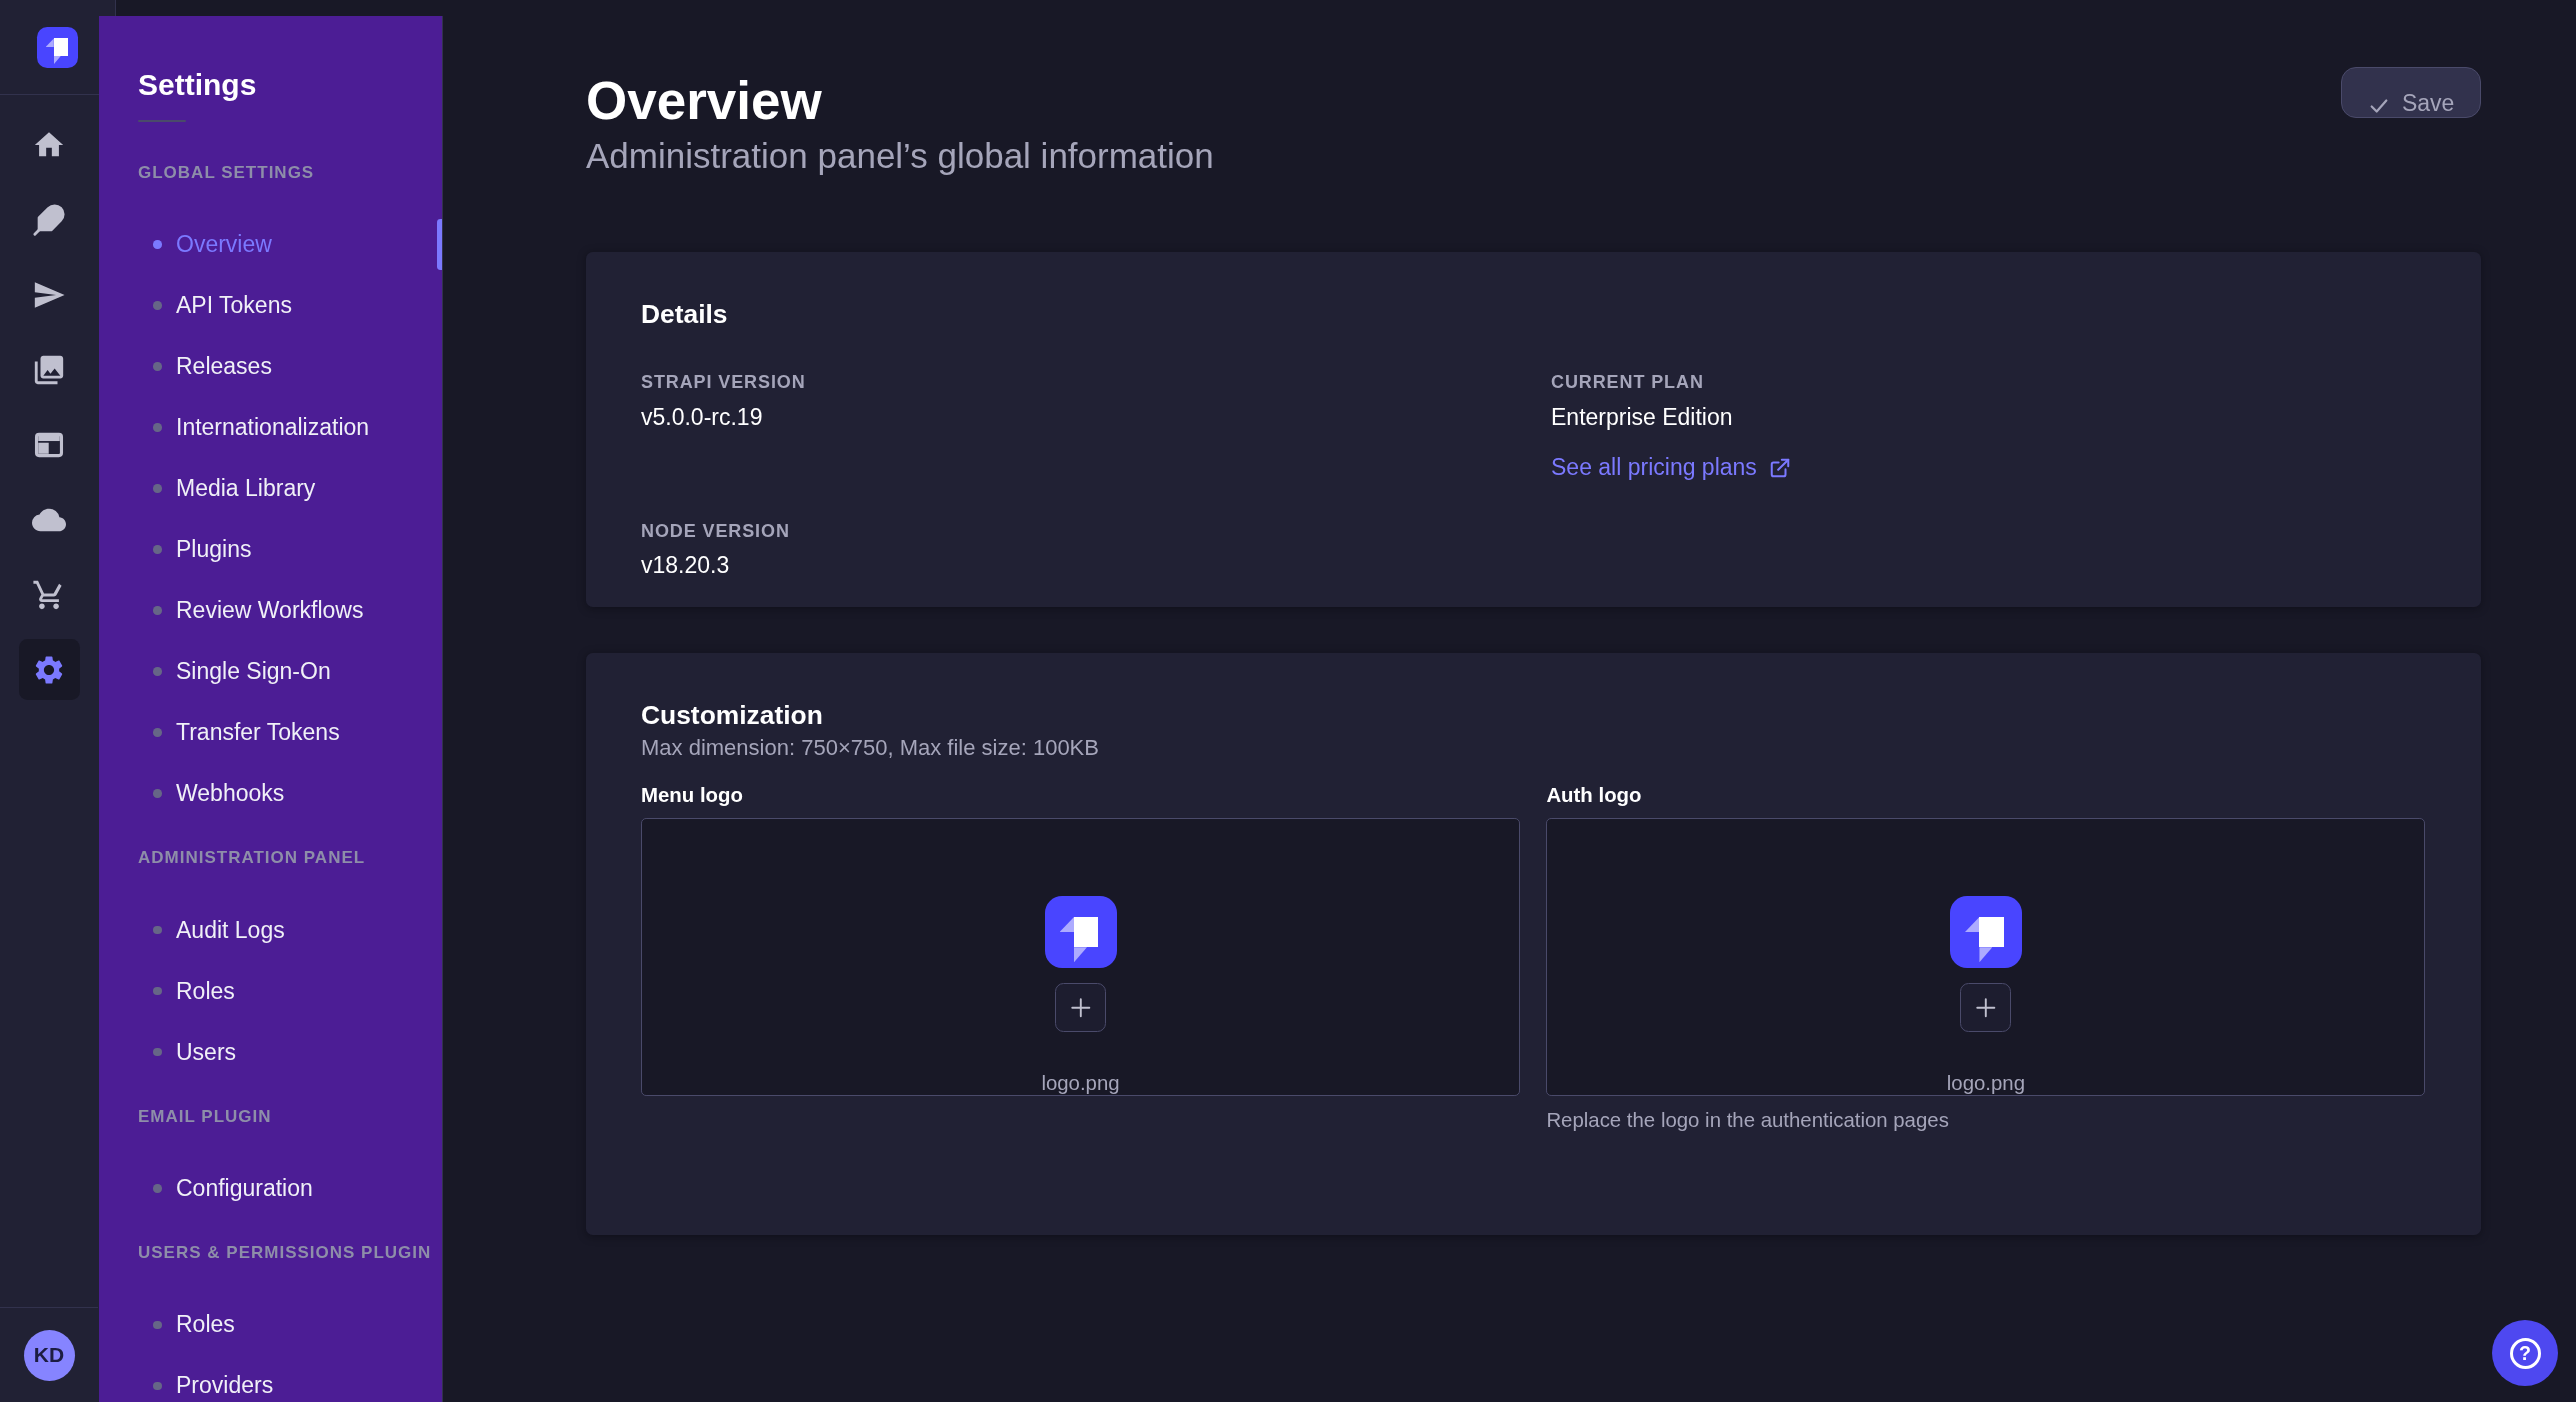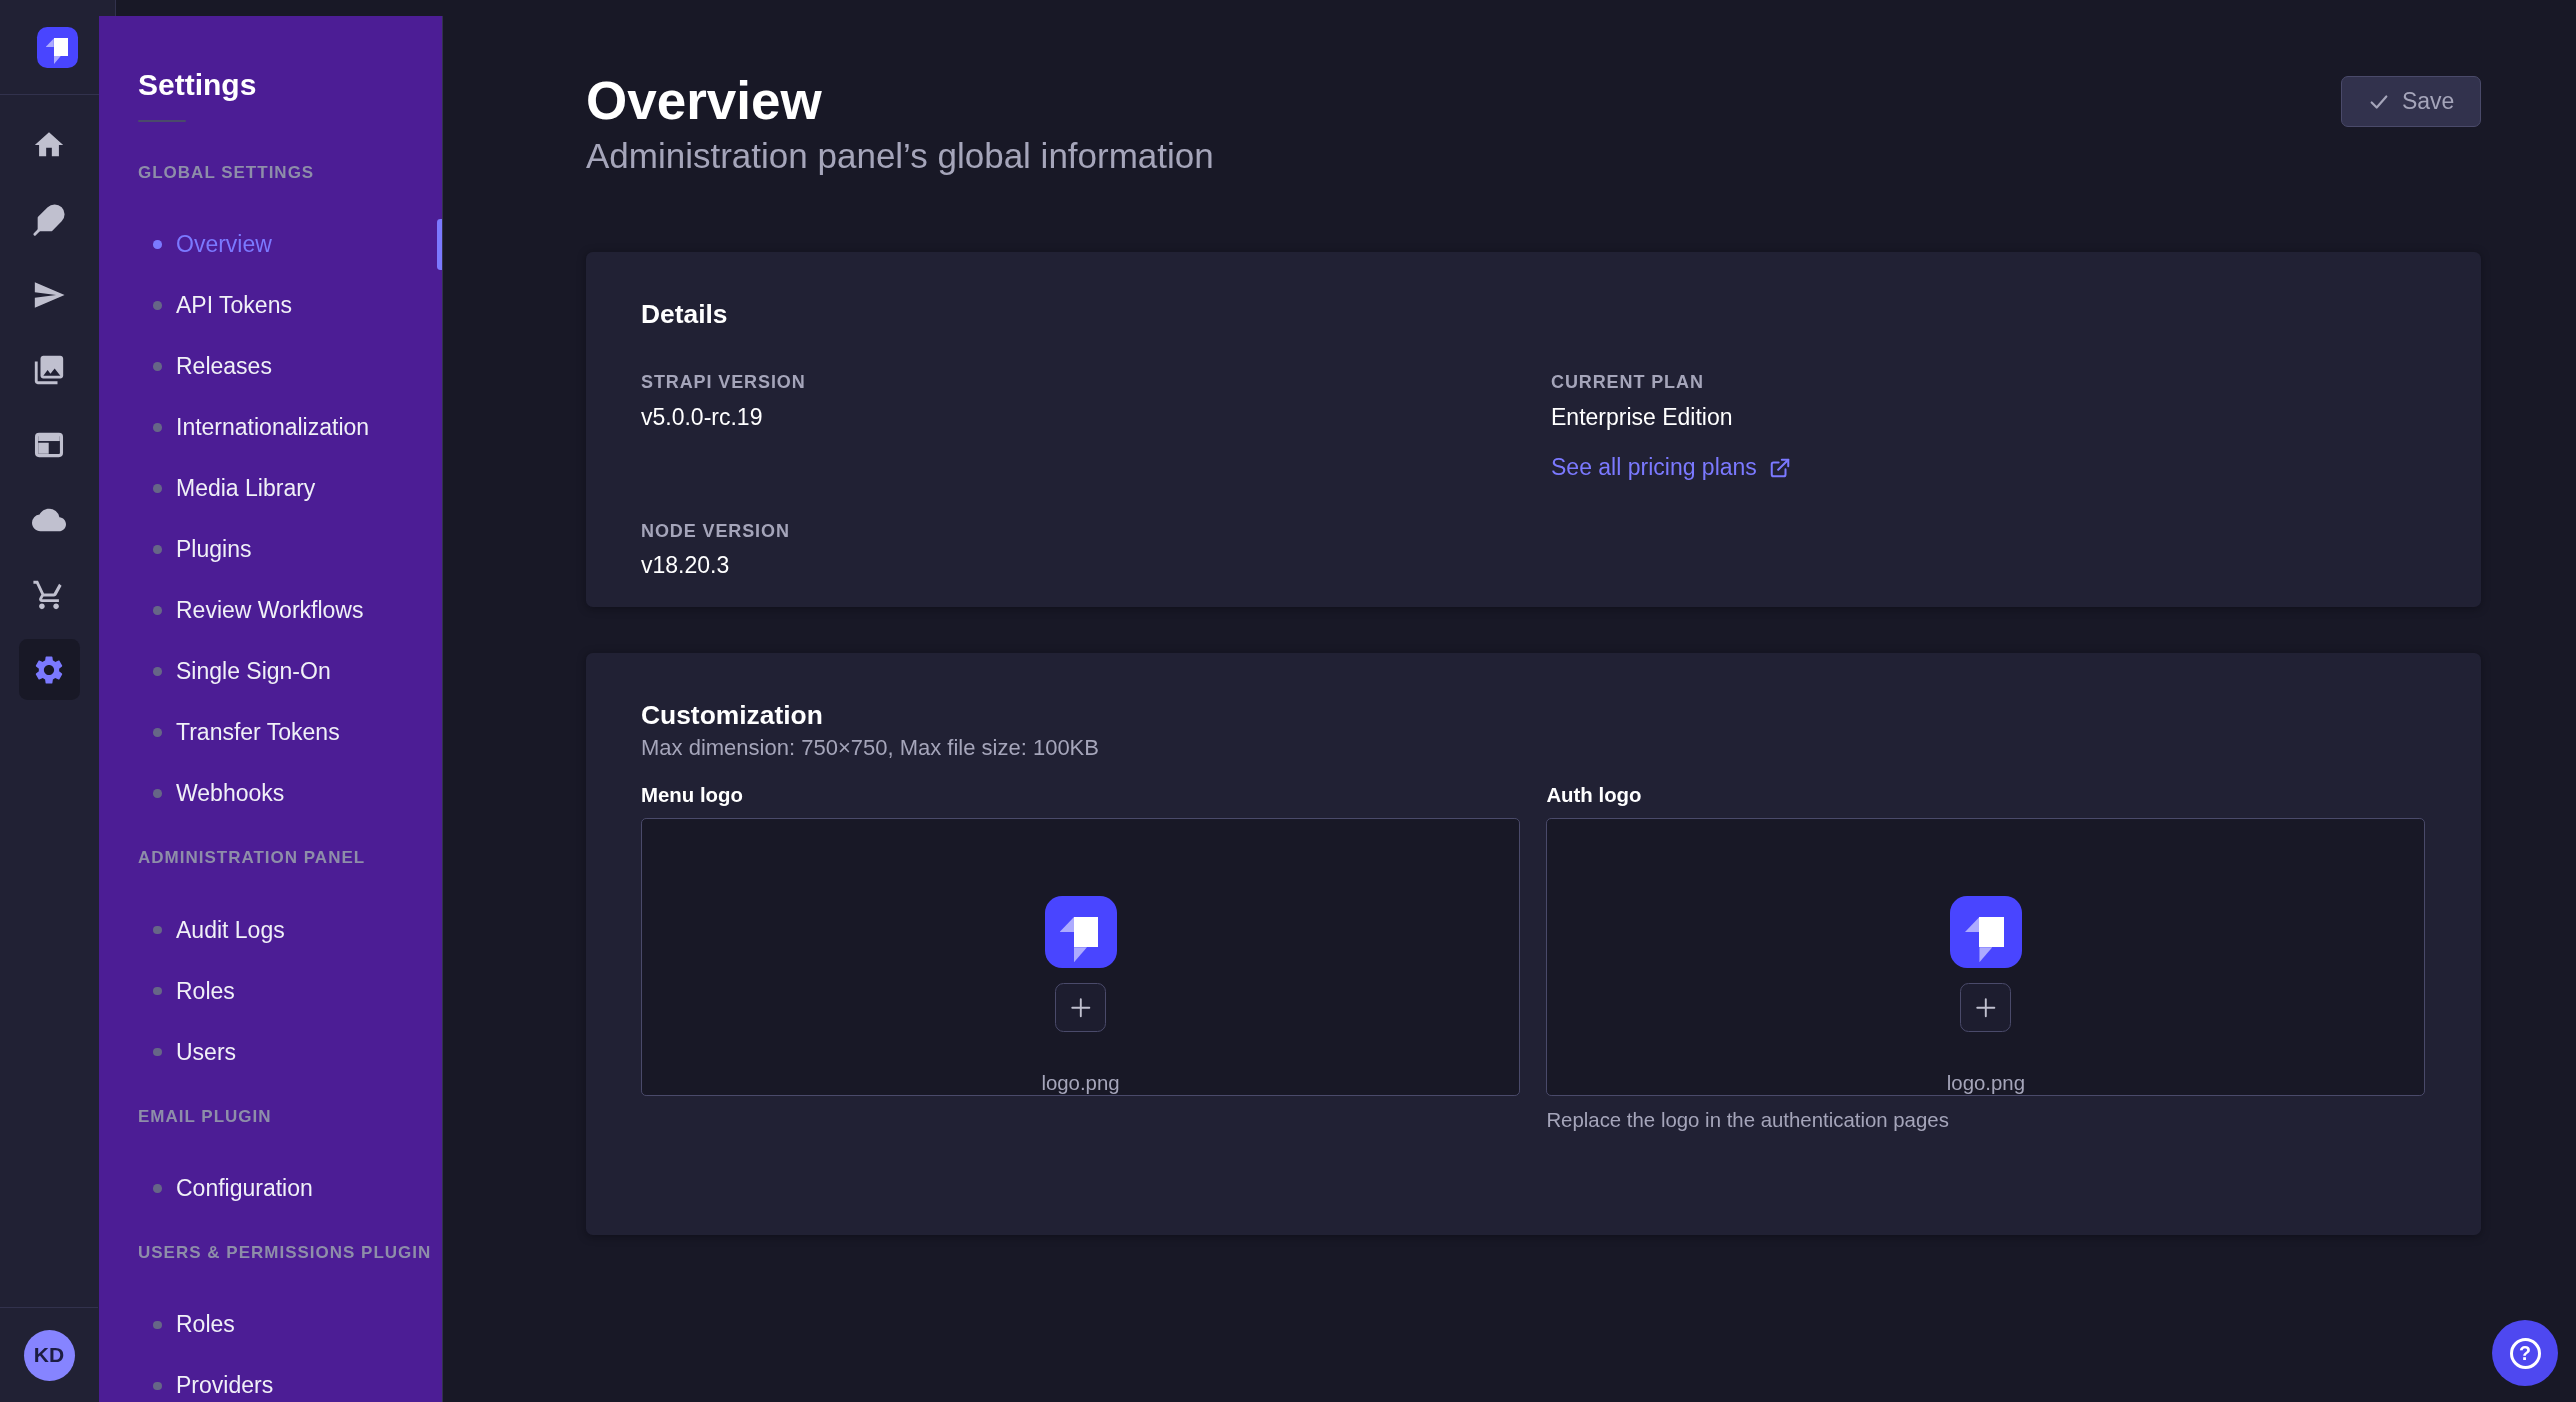--- a/index.html
+++ b/index.html
@@ -51,23 +51,23 @@
   .nav-item.active { color:#7b79ff; }
   .nav-item.active .bullet { background:#7b79ff; }
   .active-bar { position:absolute; right:0; top:203px; width:5.1px; height:51px;
                 background:#7b79ff; border-radius:3.4px 0 0 3.4px; }
 
   
   .main { position:absolute; left:491px; top:0; right:0; bottom:0;
           padding:0 95px; overflow:hidden; }
   .page-title { margin-top:72px; font-size:53px; line-height:58px; font-weight:bold; }
   .page-subtitle { margin-top:10.2px; font-size:35px; line-height:32px; color:#a5a5ba; }
-  .save-btn { position:absolute; top:76px; right:95px; height:51px; padding:0 25.6px;
-              display:flex; align-items:center; gap:12px;
-              background:#32324d; border:0.9px solid #4a4a6a; border-radius:7px;
+  .save-btn { position:absolute; top:67px; right:95px; height:51px; padding:0 25.6px;
+              display:flex; align-items:flex-end; gap:12px;
+              background:#32324d; border:0.9px solid #4a4a6a; border-radius:15px;
               color:#a5a5ba; font-size:23px; font-family:inherit; cursor:pointer; }
   .save-btn svg { width:22px; height:22px; }
 
   .card { background:#212134; border-radius:6.8px; box-shadow:0 1.7px 8.5px rgba(3,3,8,.35); }
   .card-title { font-size:26.4px; line-height:29px; font-weight:600; color:#fff; }
   .card-subtitle { margin-top:5.1px; font-size:22px; line-height:25.6px; color:#a5a5ba; }
 
   .details-card { margin-top:80px; height:355px; padding:48px 55px; }
   .details-grid { margin-top:43px; display:grid; grid-template-columns:910px 1fr; }
   .fgroup.gap { margin-top:89px; }

